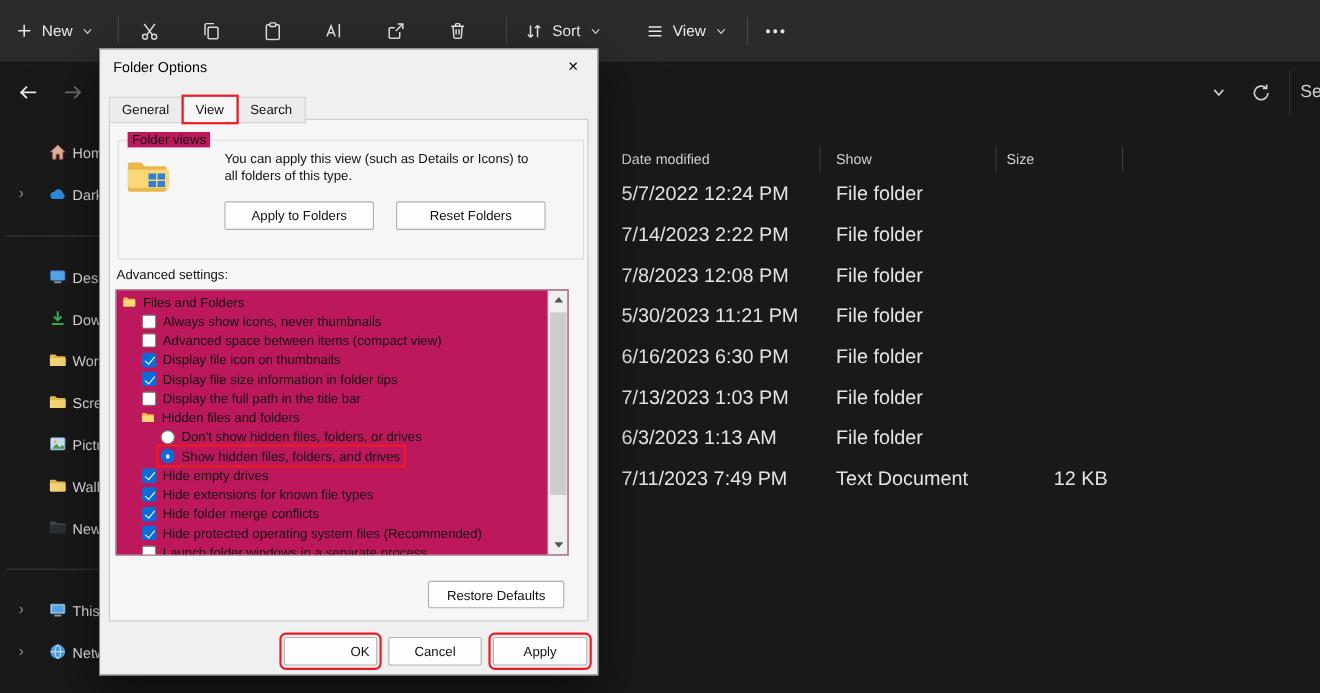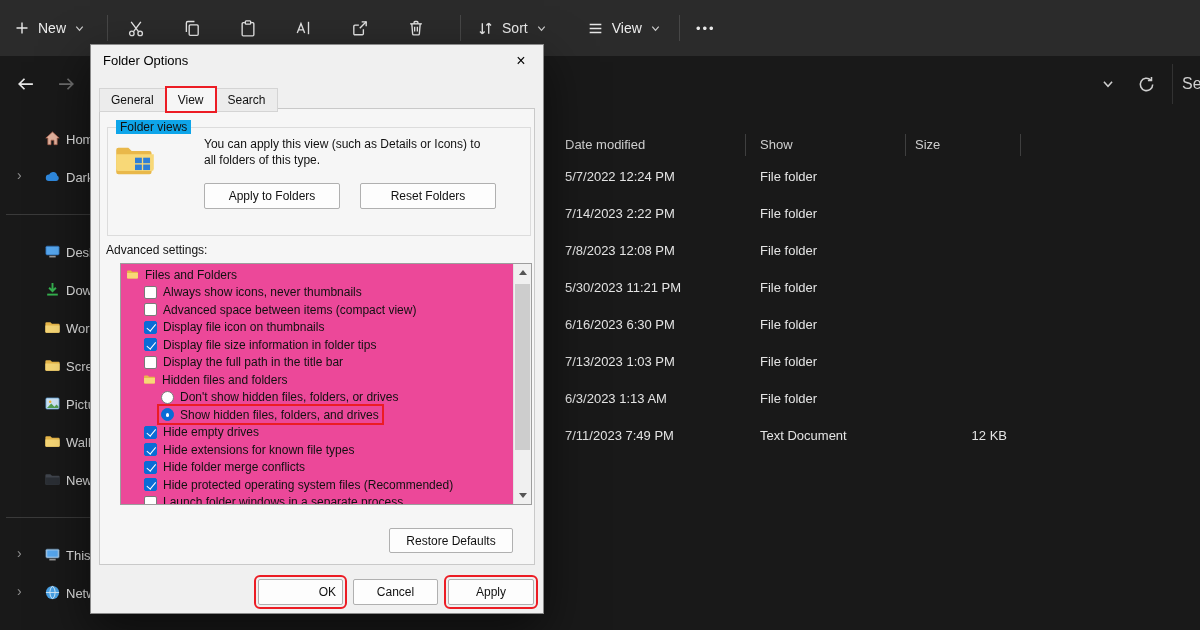--- a/index.html
+++ b/index.html
@@ -25,21 +25,21 @@
   .nav-refresh{left:1134px;}
   .nav-sep{position:absolute;left:1172px;top:8px;width:1px;height:40px;background:#323232;}
   .search-stub{position:absolute;left:1182px;top:19px;font-size:16px;color:#cfcfcf;}
 
   
   .colhead{position:absolute;top:122px;left:0;width:100%;height:30px;color:#cfcfcf;font-size:13px;margin-top:8px;}
   .colhead .c{position:absolute;top:7px;}
   .col-date{left:565px;} .col-type{left:760px;} .col-size{left:915px;}
   .colsep{position:absolute;top:4px;width:1px;height:22px;background:#3f3f3f;}
   .cs1{left:745px;} .cs2{left:905px;} .cs3{left:1020px;}
-  #file-rows{position:absolute;top:158px;left:0;right:0;font-size:13px;color:#e4e4e4;}
+  #file-rows{position:absolute;top:158px;left:0;right:0;font-size:18px;color:#e4e4e4;}
   .file-row{position:relative;height:37px;}
   .file-row span{position:absolute;top:0;line-height:37px;white-space:nowrap;}
   .cell-date{left:565px;} .cell-type{left:760px;}
   .cell-size{left:912px;width:95px;text-align:right;}
 
   
   .sidebar{position:absolute;left:0;top:120px;width:96px;color:#e8e8e8;font-size:13px;}
   .side-item{position:relative;height:38px;display:flex;align-items:center;padding-left:66px;white-space:nowrap;}
   .schev{position:absolute;left:17px;top:9px;font-size:14px;color:#8f8f8f;}
   .sic{position:absolute;left:44px;top:10px;width:17px;height:17px;}
@@ -53,31 +53,31 @@
   .dlg-title{height:30px;display:flex;align-items:center;padding-left:12px;font-size:13px;color:#000;}
   .dlg-close{position:absolute;right:8px;top:5px;width:28px;height:22px;text-align:center;
              font-size:16px;line-height:21px;color:#000;}
   .tabstrip{position:absolute;left:8px;top:42px;display:flex;align-items:flex-end;z-index:2;}
   .tab{padding:4px 11px;font-size:12px;margin-bottom:-1px;border:1px solid #d4d4d4;background:#ececec;position:relative;}
   .tab.sel{background:#f6f6f6;border-color:#c9c9c9;border-bottom-color:#f6f6f6;padding-top:5px;z-index:3;}
   .red-box-tab{outline:2px solid var(--hl,#ec1c24);outline-offset:-1px;z-index:4;}
   .tabpage{position:absolute;left:8px;top:63px;width:434px;height:455px;background:#f6f6f6;border:1px solid #c9c9c9;}
 
   .groupbox{position:absolute;left:7px;top:18px;width:422px;height:107px;border:1px solid #dcdcdc;}
-  .gb-label{position:absolute;left:8px;top:-8px;background:#0ea5e9;padding:0 4px;}
+  .gb-label{position:absolute;left:8px;top:-8px;background:#be185d;padding:0 4px;}
   .fv-icon{position:absolute;left:6px;top:15px;width:42px;height:36px;}
   .fv-line{position:absolute;left:96px;width:310px;line-height:16px;}
   .fv-l1{top:8px;} .fv-l2{top:24px;}
   .dbtn{background:#fdfdfd;border:1px solid #b0b0b0;border-radius:2px;font-family:inherit;
         font-size:12px;color:#111;position:absolute;}
   .fv-apply{left:96px;top:55px;width:136px;height:26px;}
   .fv-reset{left:252px;top:55px;width:136px;height:26px;}
 
   .adv-label-main{position:absolute;left:6px;top:134px;}
-  .listbox{position:absolute;left:20px;top:154px;width:410px;height:240px;background:#ec4899;
+  .listbox{position:absolute;left:5px;top:154px;width:410px;height:240px;background:#be185d;
            border:1px solid #9d9d9d;overflow:hidden;}
   .adv-items{position:absolute;left:0;top:2px;right:17px;}
   .adv-row{height:17.5px;display:flex;align-items:center;white-space:nowrap;}
   .ind0{padding-left:4px;} .ind1{padding-left:21px;} .ind2{padding-left:38px;}
   .adv-wrap{display:flex;align-items:center;height:17px;padding:0 3px 0 0;}
   .adv-wrap.red-box{outline:2px solid var(--hl,#ec1c24);}
   .adv-folder{width:15px;height:13px;margin-right:5px;flex:none;}
   .adv-folder svg{width:15px;height:13px;display:block;}
   .cb{width:13px;height:13px;border:1px solid #7a7a7a;background:#fff;border-radius:2px;
       flex:none;margin:0 6px 0 2px;position:relative;box-sizing:border-box;}

